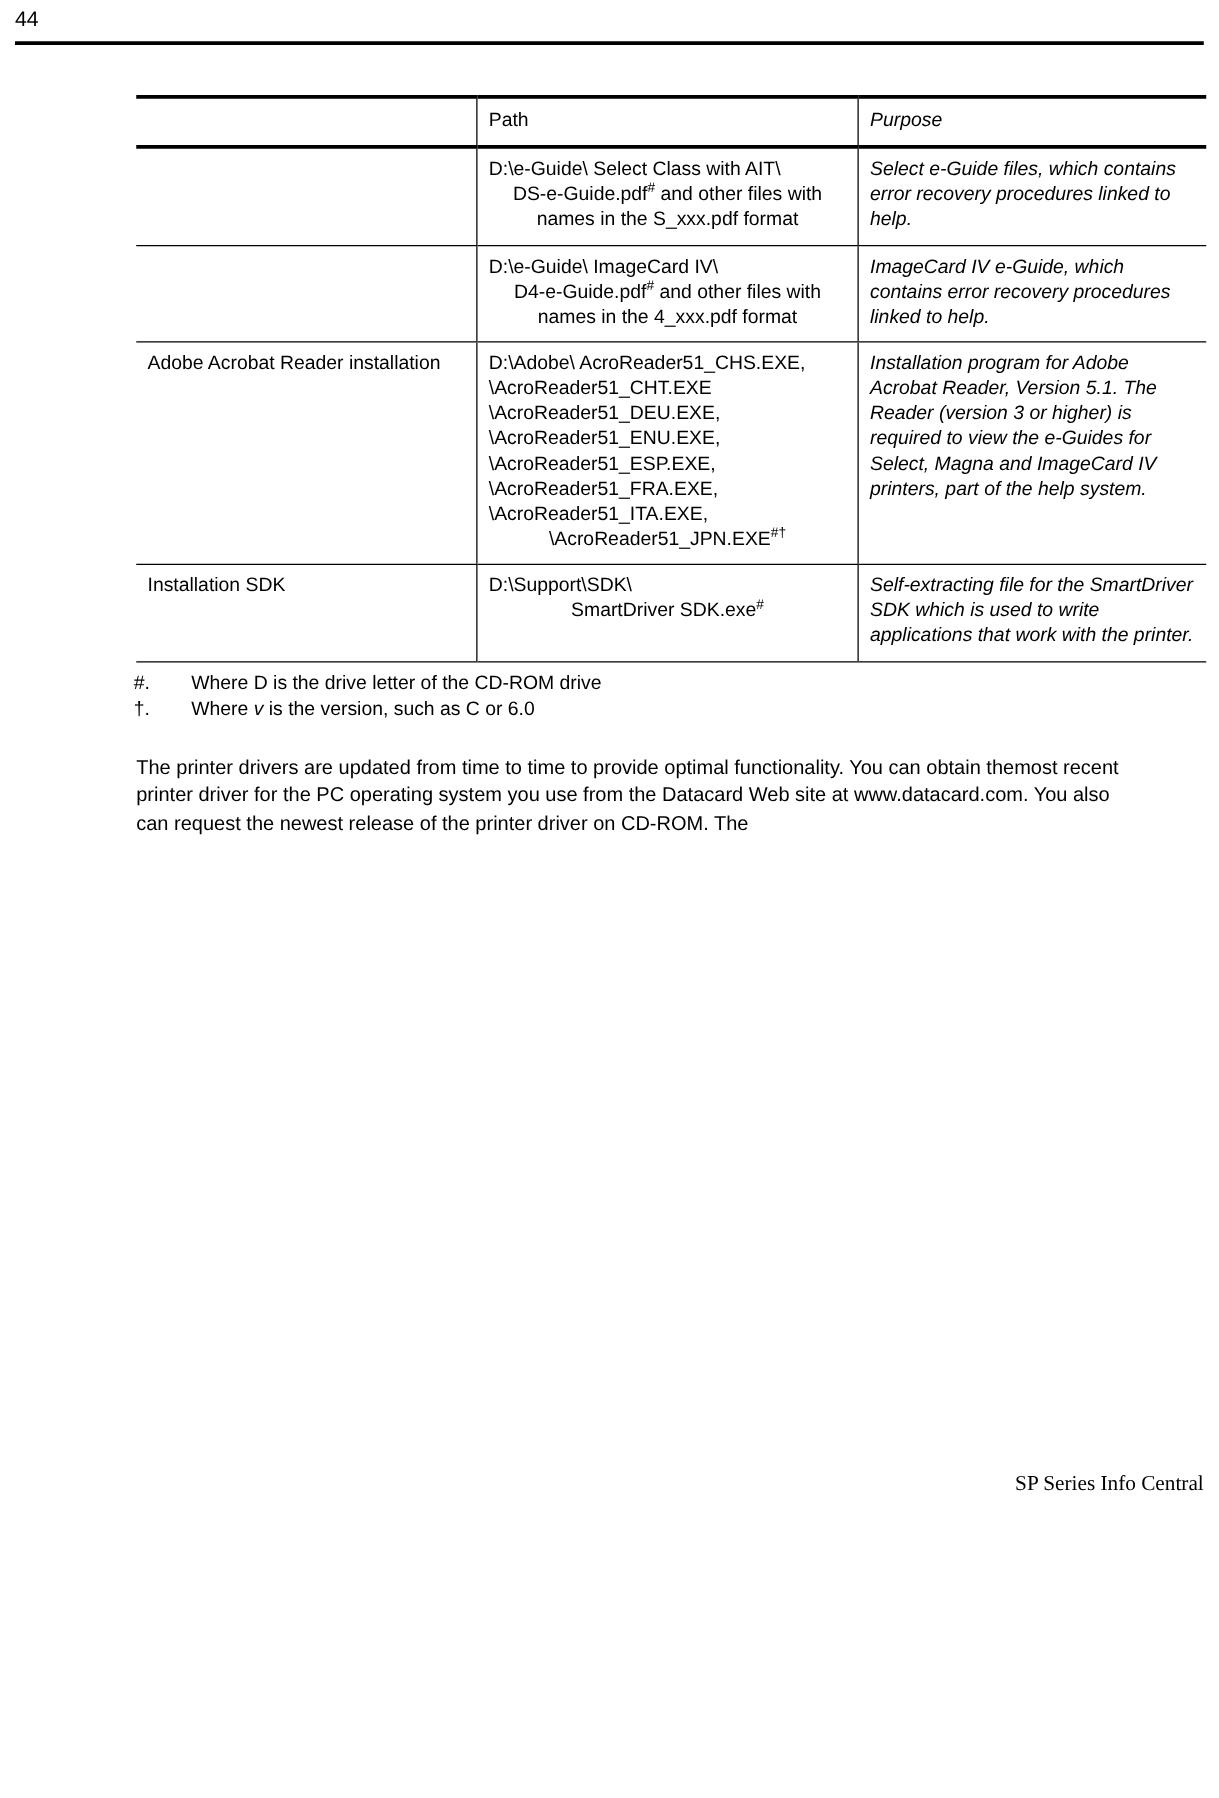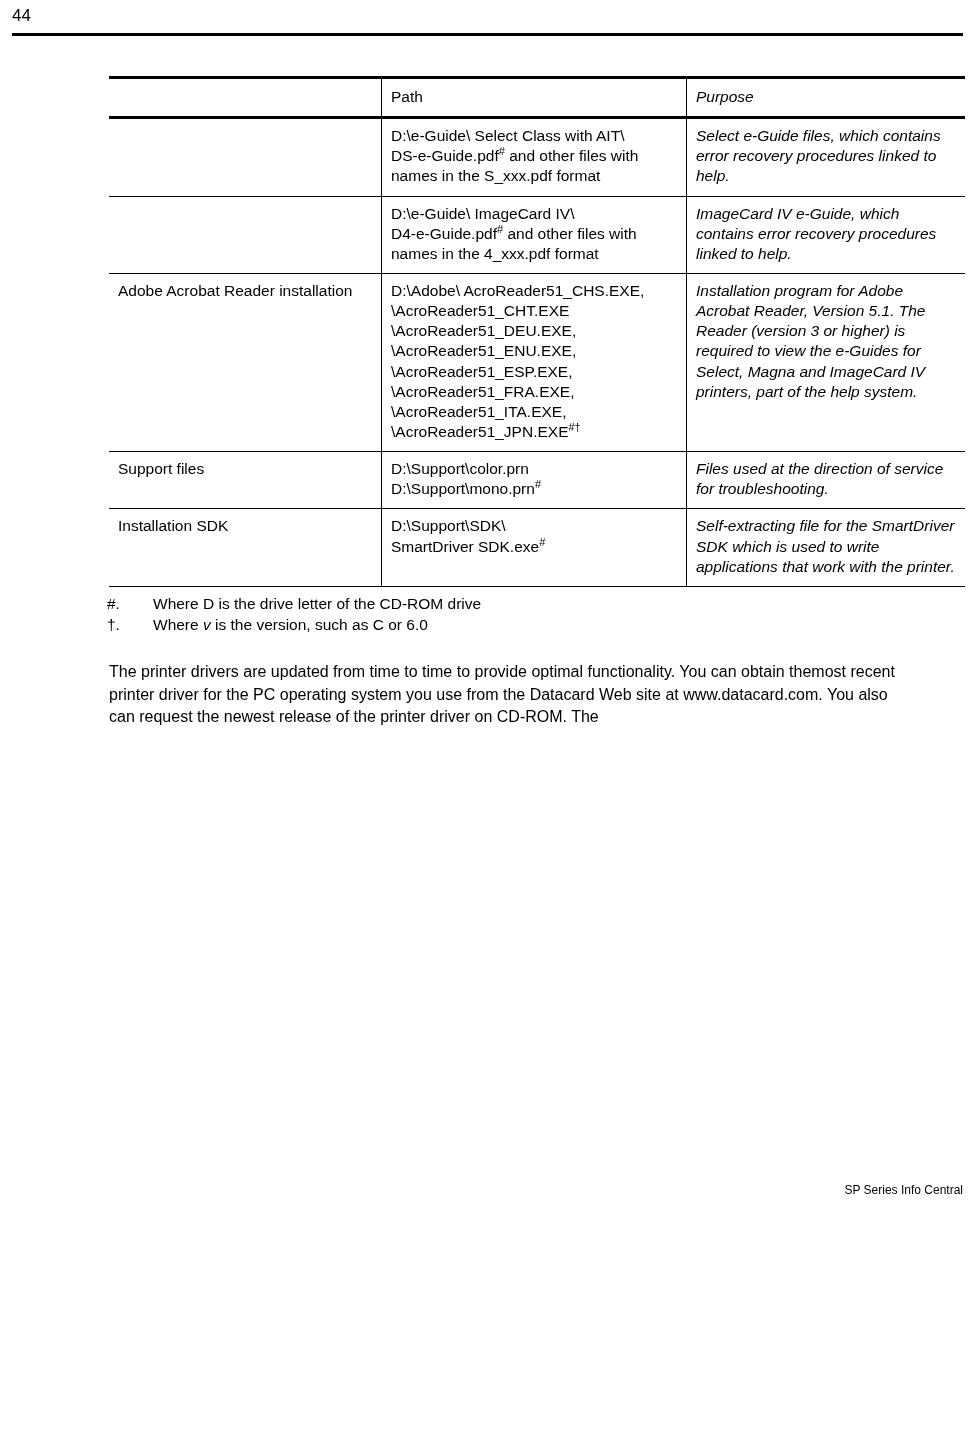--- a/index.html
+++ b/index.html
@@ -109,24 +109,25 @@
   .para {
     margin-top: 26px;
     font-size: 16px;
     line-height: 1.42;
     width: 800px;
   }
   .footer {
     position: absolute;
     right: 12px;
     bottom: 24px;
-    font-size: 12px;
+    font-size: 17px;
+    font-family: Liberation Serif, serif;
   }
   td p { margin: 0; }
-  td p + p { margin-top: 0px; }
+  td p + p { margin-top: 0px; text-align: center; }
   .tight { line-height: 1.30; }
 </style>
 </head>
 <body>
 
 <div class="page">
 
   <div class="page-number">44</div>
   <div class="header-rule"></div>
 
@@ -162,28 +163,20 @@
           <td class="col1">Adobe Acrobat Reader installation</td>
           <td class="col2">
             <p class="tight">D:\Adobe\ AcroReader51_CHS.EXE, \AcroReader51_CHT.EXE \AcroReader51_DEU.EXE, \AcroReader51_ENU.EXE, \AcroReader51_ESP.EXE, \AcroReader51_FRA.EXE, \AcroReader51_ITA.EXE,</p>
             <p class="tight">\AcroReader51_JPN.EXE<sup>#†</sup></p>
           </td>
           <td class="col3">Installation program for Adobe Acrobat Reader, Version 5.1. The Reader (version 3 or higher) is required to view the e-Guides for Select, Magna and ImageCard IV printers, part of the help system.</td>
         </tr>
 
 
 
-        <tr class="body-row">
-          <td class="col1">Support files</td>
-          <td class="col2">
-            <p class="tight">D:\Support\color.prn</p>
-            <p class="tight">D:\Support\mono.prn<sup>#</sup></p>
-          </td>
-          <td class="col3">Files used at the direction of service for troubleshooting.</td>
-        </tr>
 
         <tr class="body-row last">
           <td class="col1">Installation SDK</td>
           <td class="col2">
             <p class="tight">D:\Support\SDK\</p>
             <p class="tight">SmartDriver SDK.exe<sup>#</sup></p>
           </td>
           <td class="col3">Self-extracting file for the SmartDriver SDK which is used to write applications that work with the printer.</td>
         </tr>
       </tbody>

